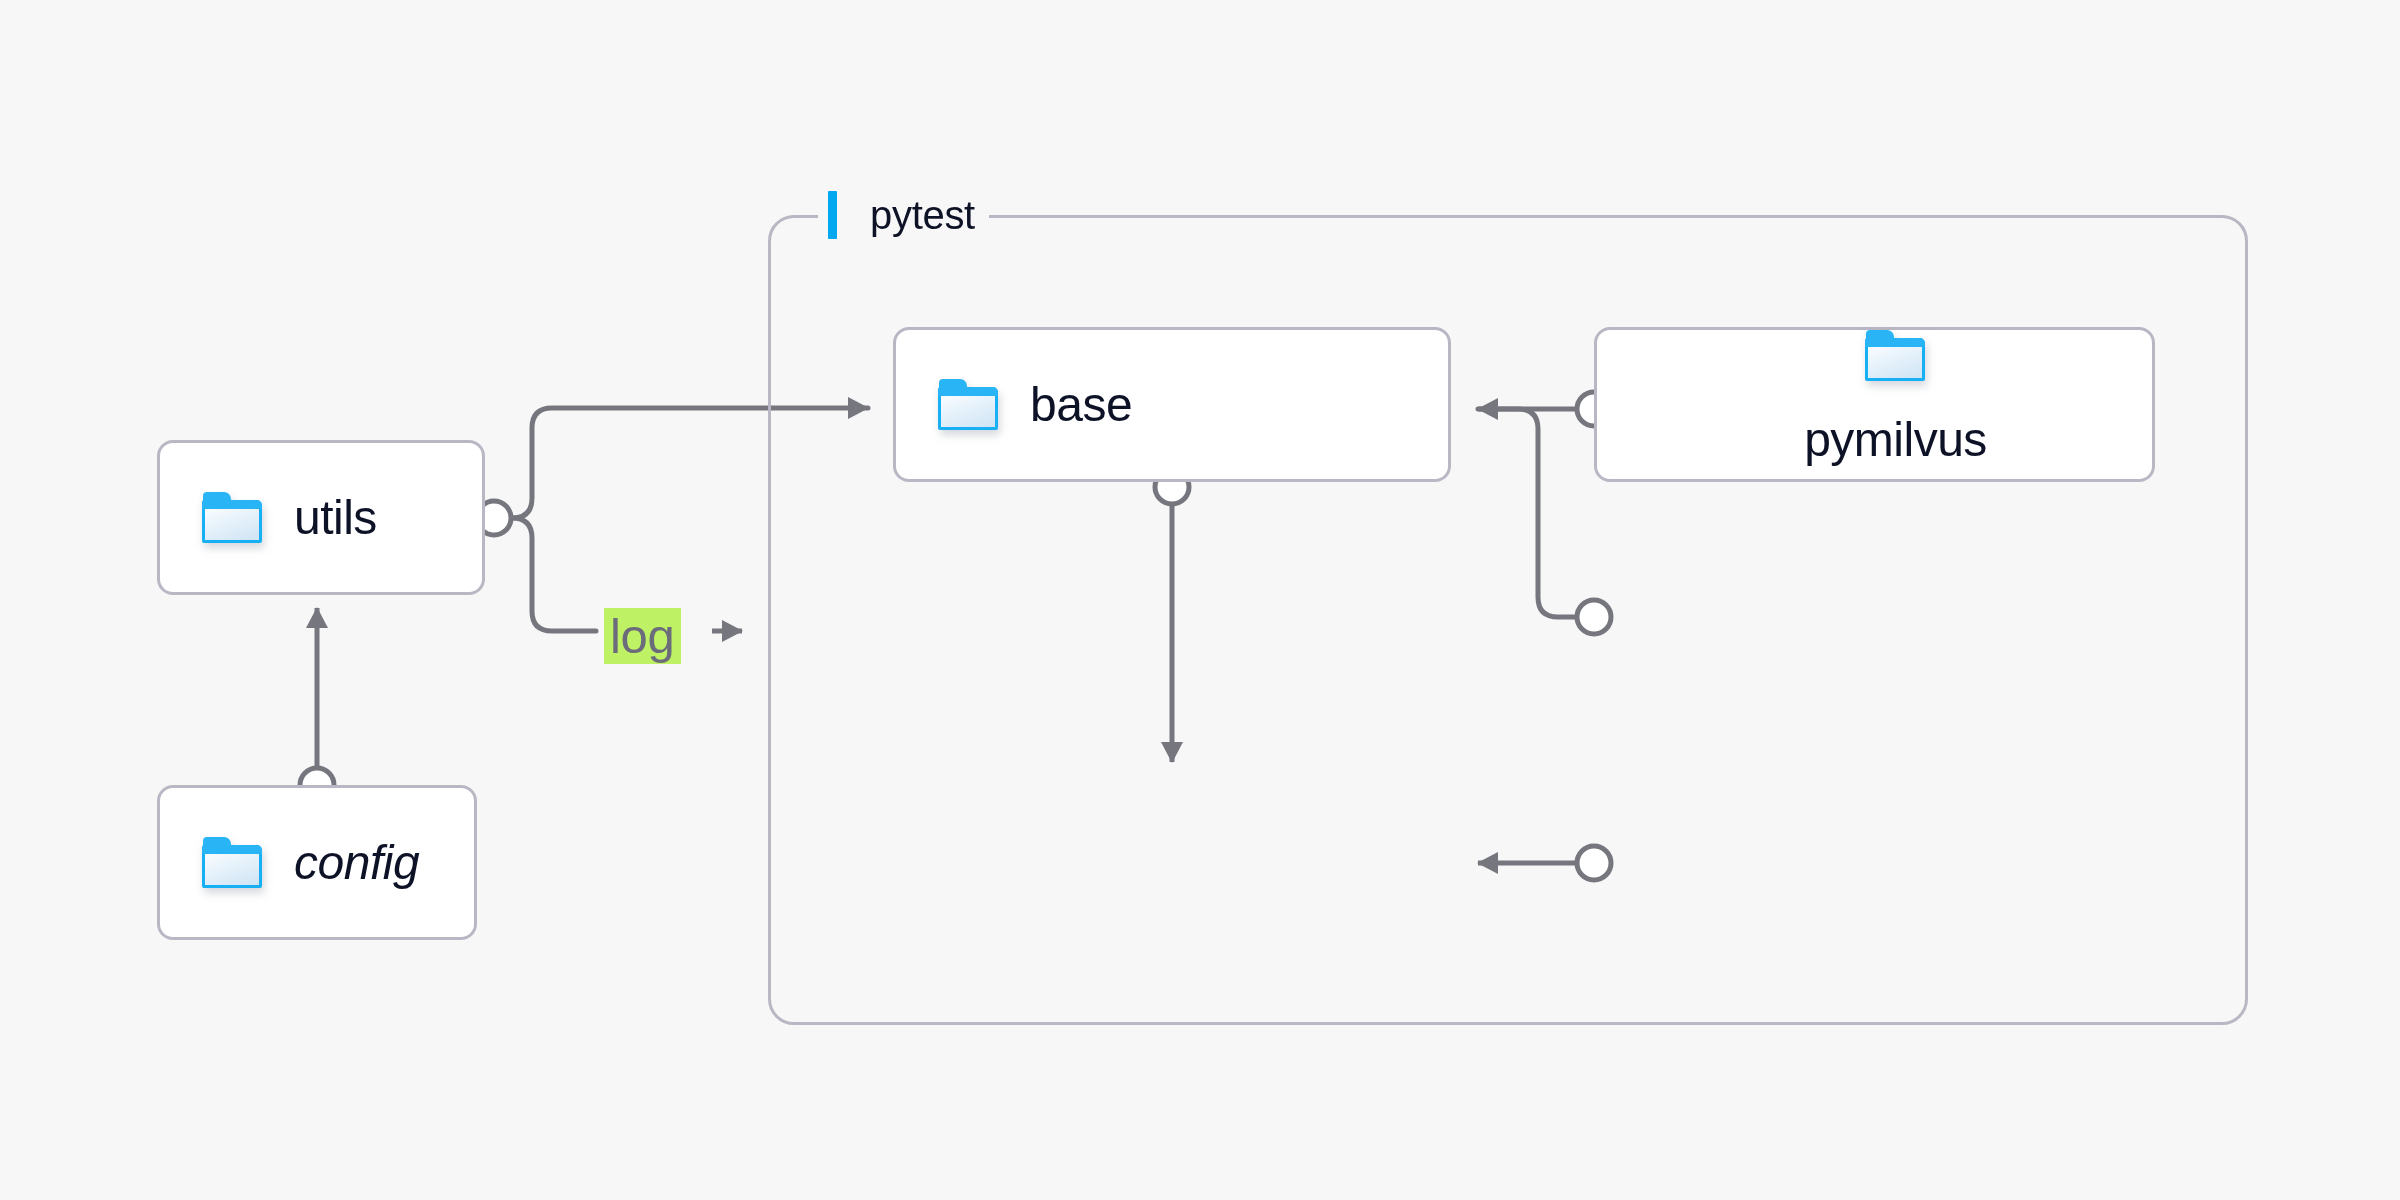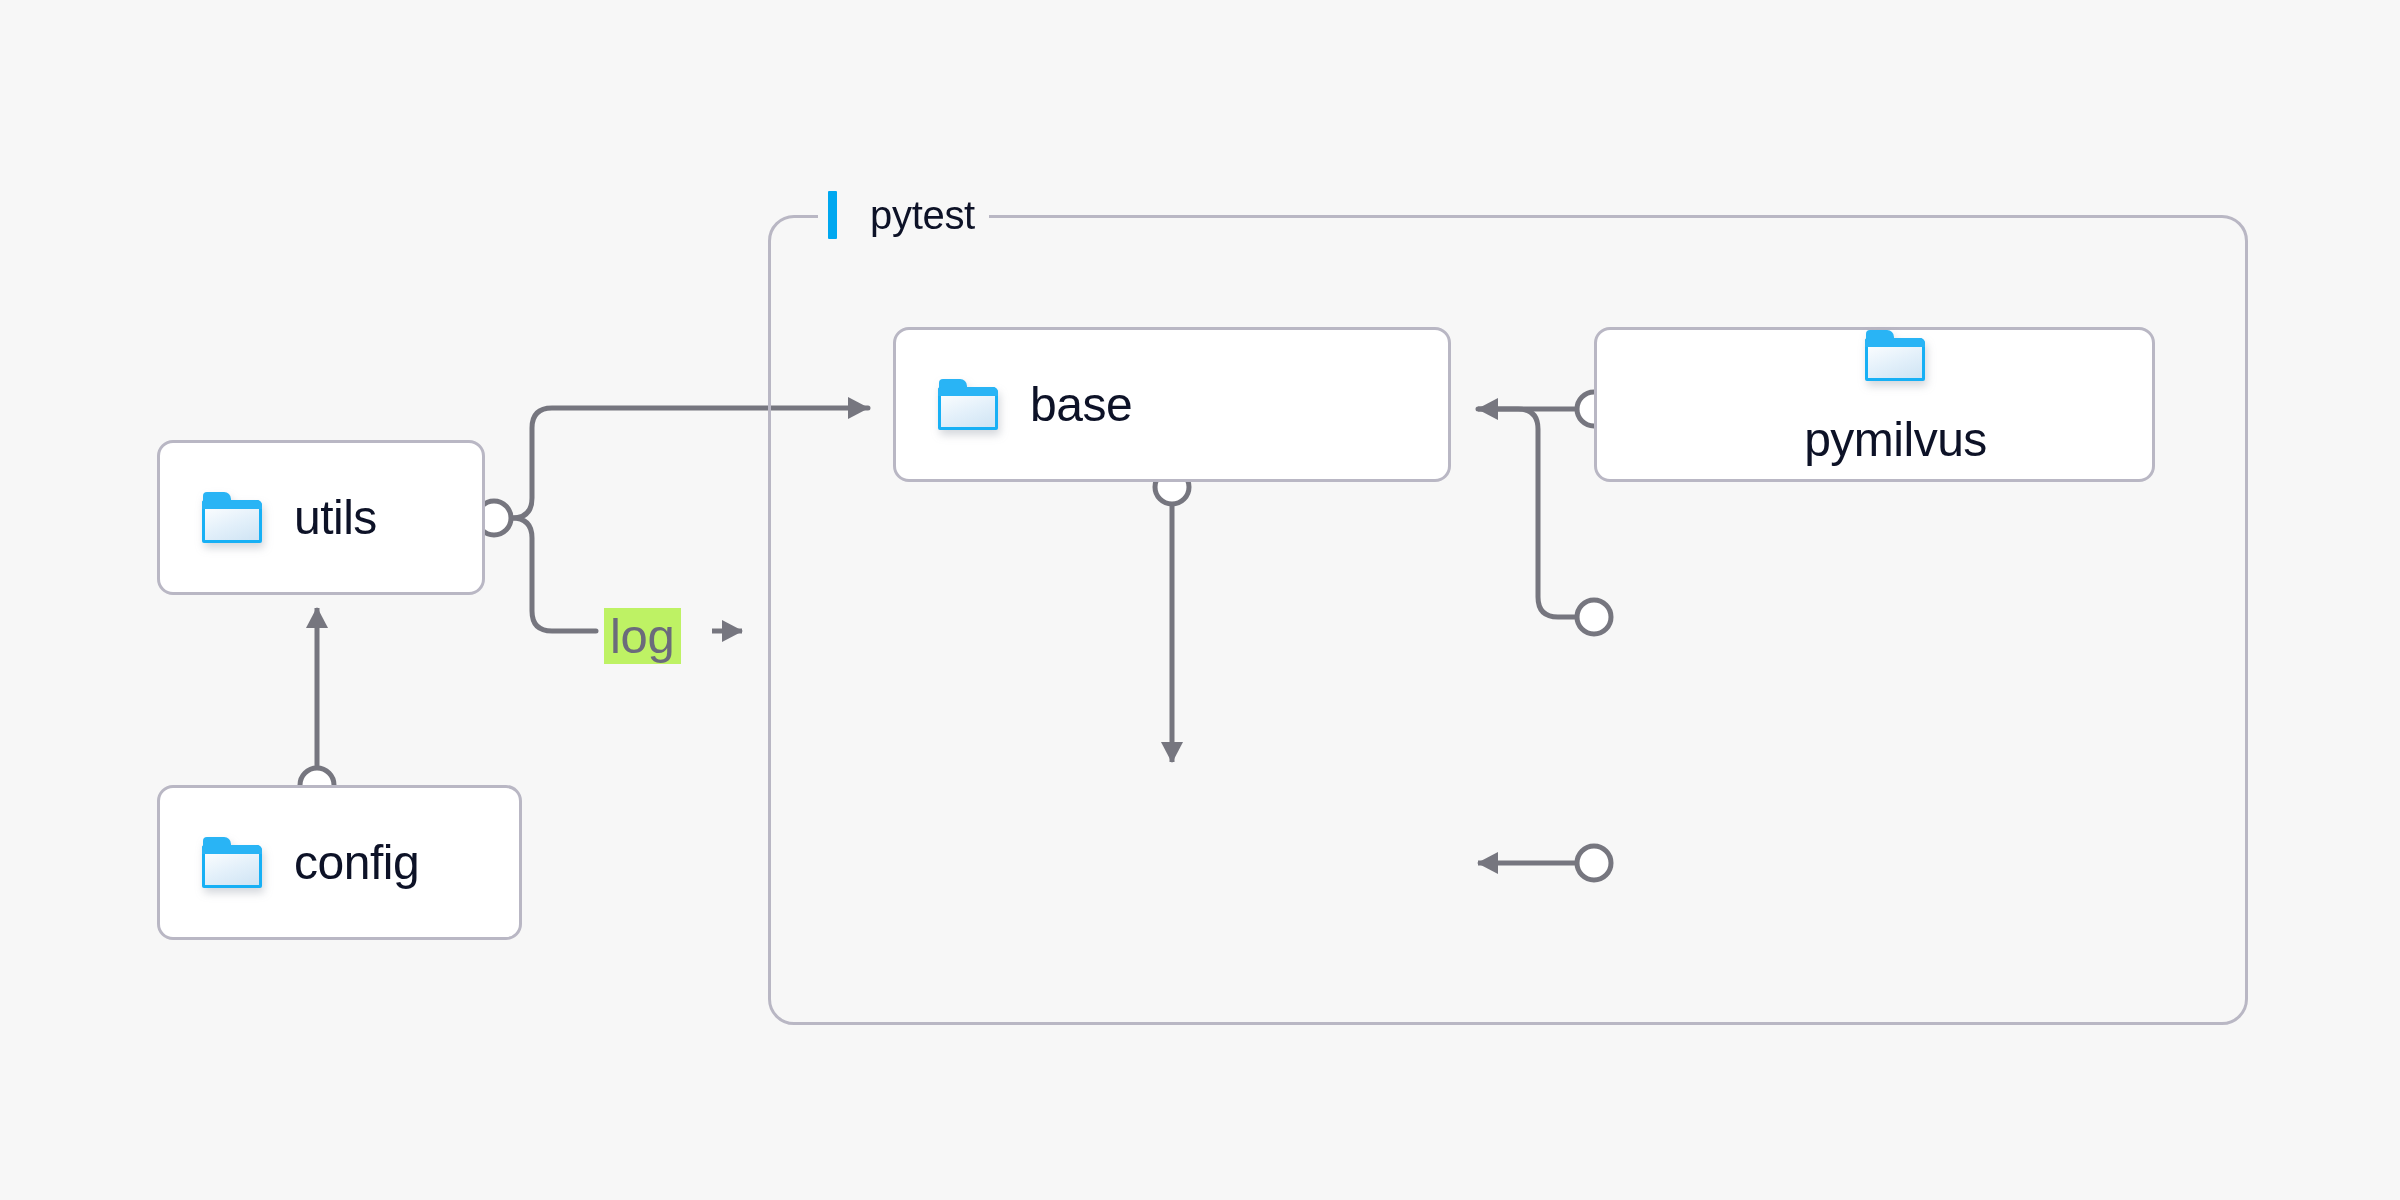--- a/index.html
+++ b/index.html
@@ -191,21 +191,21 @@
 
   <div class="node" style="left:157px; top:440px; width:328px; height:155px;">
     <span class="folder-icon">
       <span class="tab"></span>
         <span class="body"></span>
         <span class="lip"></span>
     </span>
     <span class="node-label">utils</span>
   </div>
 
-  <div class="node" style="left:157px; top:785px; width:365px; height:155px;">
+  <div class="node" style="left:157px; top:785px; width:320px; height:155px;font-style:italic;">
     <span class="folder-icon">
       <span class="tab"></span>
         <span class="body"></span>
         <span class="lip"></span>
     </span>
     <span class="node-label">config</span>
   </div>
 
   <div class="node" style="left:893px; top:327px; width:558px; height:155px;">
     <span class="folder-icon">

